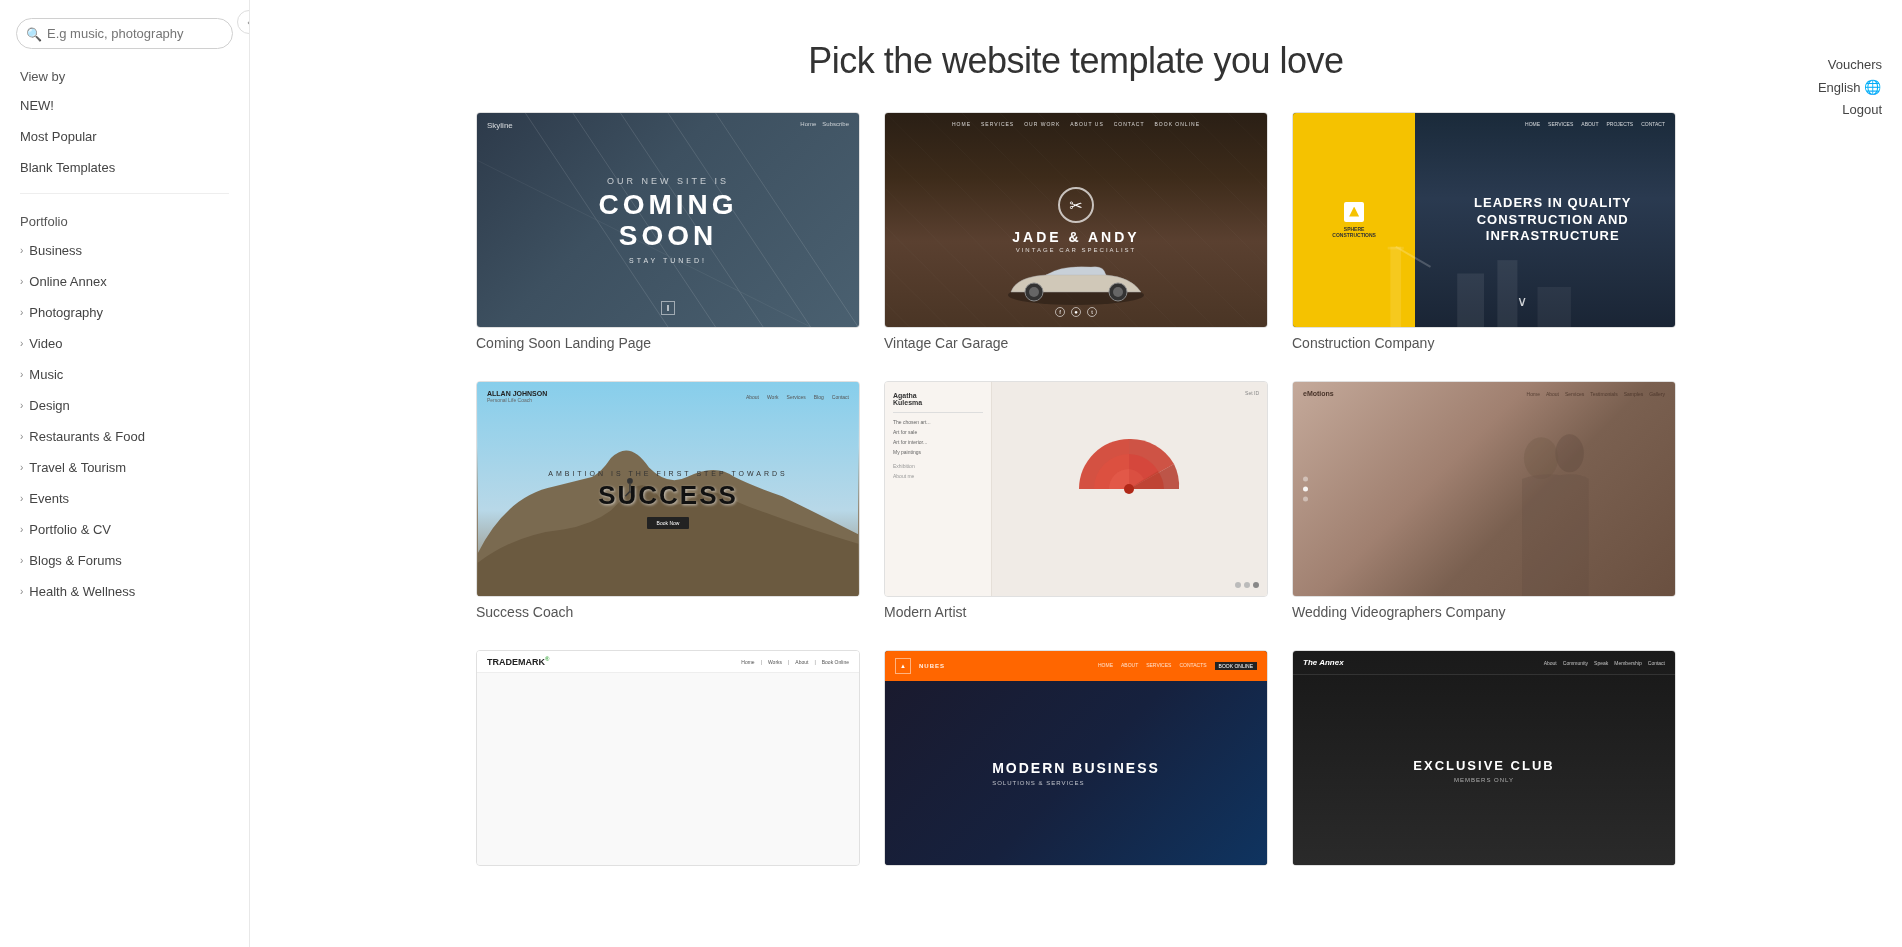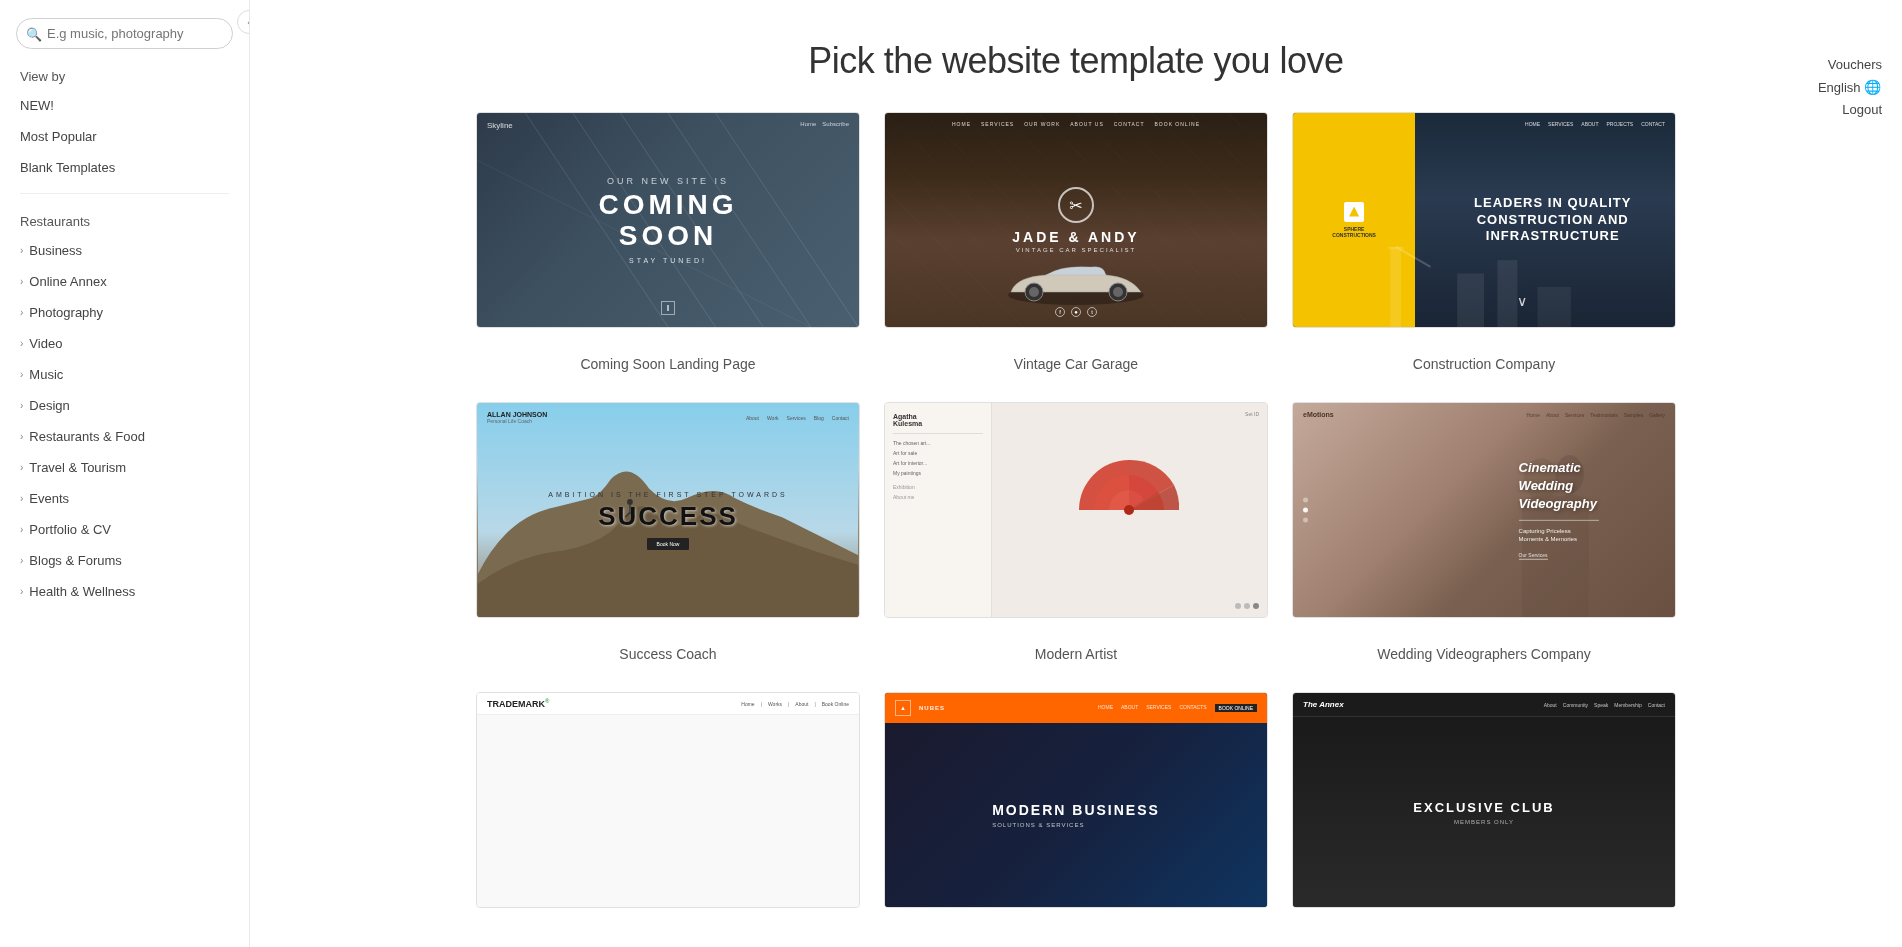--- a/index.html
+++ b/index.html
@@ -162,22 +162,22 @@
       width: 100%;
       aspect-ratio: 16/9;
       border-radius: 4px;
       overflow: hidden;
       border: 1px solid #e0e0e0;
       background: #f5f5f5;
       position: relative;
       transition: box-shadow 0.2s;
     }
     .template-label {
-      text-align: center;
-      margin-top: 28px;
+      text-align: left;
+      margin-top: 7px;
       font-size: 14px;
       color: #555;
     }
 
     
     .tmpl-coming-soon {
       width: 100%; height: 100%;
       background: linear-gradient(135deg, #2d3a4a 0%, #3d5060 40%, #4a6070 100%);
       display: flex; flex-direction: column; align-items: center; justify-content: center;
       color: #fff;
@@ -265,21 +265,21 @@
   </div>
 
   <div class="sidebar-view-by">View by</div>
 
   <div class="sidebar-item">NEW!</div>
   <div class="sidebar-item">Most Popular</div>
   <div class="sidebar-item">Blank Templates</div>
 
   <div class="sidebar-divider"></div>
 
-  <div class="sidebar-category-label">Restaurants</div>
+  <div class="sidebar-category-label">Portfolio</div>
 
   <div class="sidebar-category-item">
     <span class="chevron-icon">›</span>
     <span>Business</span>
   </div>
   <div class="sidebar-category-item">
     <span class="chevron-icon">›</span>
     <span>Online Annex</span>
   </div>
   <div class="sidebar-category-item">
@@ -568,26 +568,20 @@
             <div style="display:flex;gap:6px">
               <span style="font-size:5px;color:rgba(60,40,30,0.7)">Home</span>
               <span style="font-size:5px;color:rgba(60,40,30,0.7)">About</span>
               <span style="font-size:5px;color:rgba(60,40,30,0.7)">Services</span>
               <span style="font-size:5px;color:rgba(60,40,30,0.7)">Testimonials</span>
               <span style="font-size:5px;color:rgba(60,40,30,0.7)">Samples</span>
               <span style="font-size:5px;color:rgba(60,40,30,0.7)">Gallery</span>
             </div>
           </div>
 
-          <div style="position:absolute;right:20%;top:50%;transform:translateY(-50%);z-index:3;color:#fff;text-align:left">
-            <div style="font-size:13px;font-weight:700;font-style:italic;line-height:1.4;text-shadow:1px 1px 4px rgba(0,0,0,0.4)">Cinematic<br>Wedding<br>Videography</div>
-            <div style="height:1px;background:rgba(255,255,255,0.5);margin:6px 0;width:80px"></div>
-            <div style="font-size:6px;color:rgba(255,255,255,0.9);line-height:1.4">Capturing Priceless<br>Moments &amp; Memories</div>
-            <div style="font-size:5px;color:rgba(255,255,255,0.8);margin-top:5px;border-bottom:1px solid rgba(255,255,255,0.6);display:inline-block;padding-bottom:1px">Our Services</div>
-          </div>
 
           <div style="position:absolute;left:10px;top:50%;transform:translateY(-50%);display:flex;flex-direction:column;gap:5px;z-index:3">
             <div style="width:5px;height:5px;border-radius:50%;background:rgba(255,255,255,0.4)"></div>
             <div style="width:5px;height:5px;border-radius:50%;background:rgba(255,255,255,0.9)"></div>
             <div style="width:5px;height:5px;border-radius:50%;background:rgba(255,255,255,0.4)"></div>
           </div>
         </div>
       </div>
       <div class="template-label">Wedding Videographers Company</div>
     </div>

